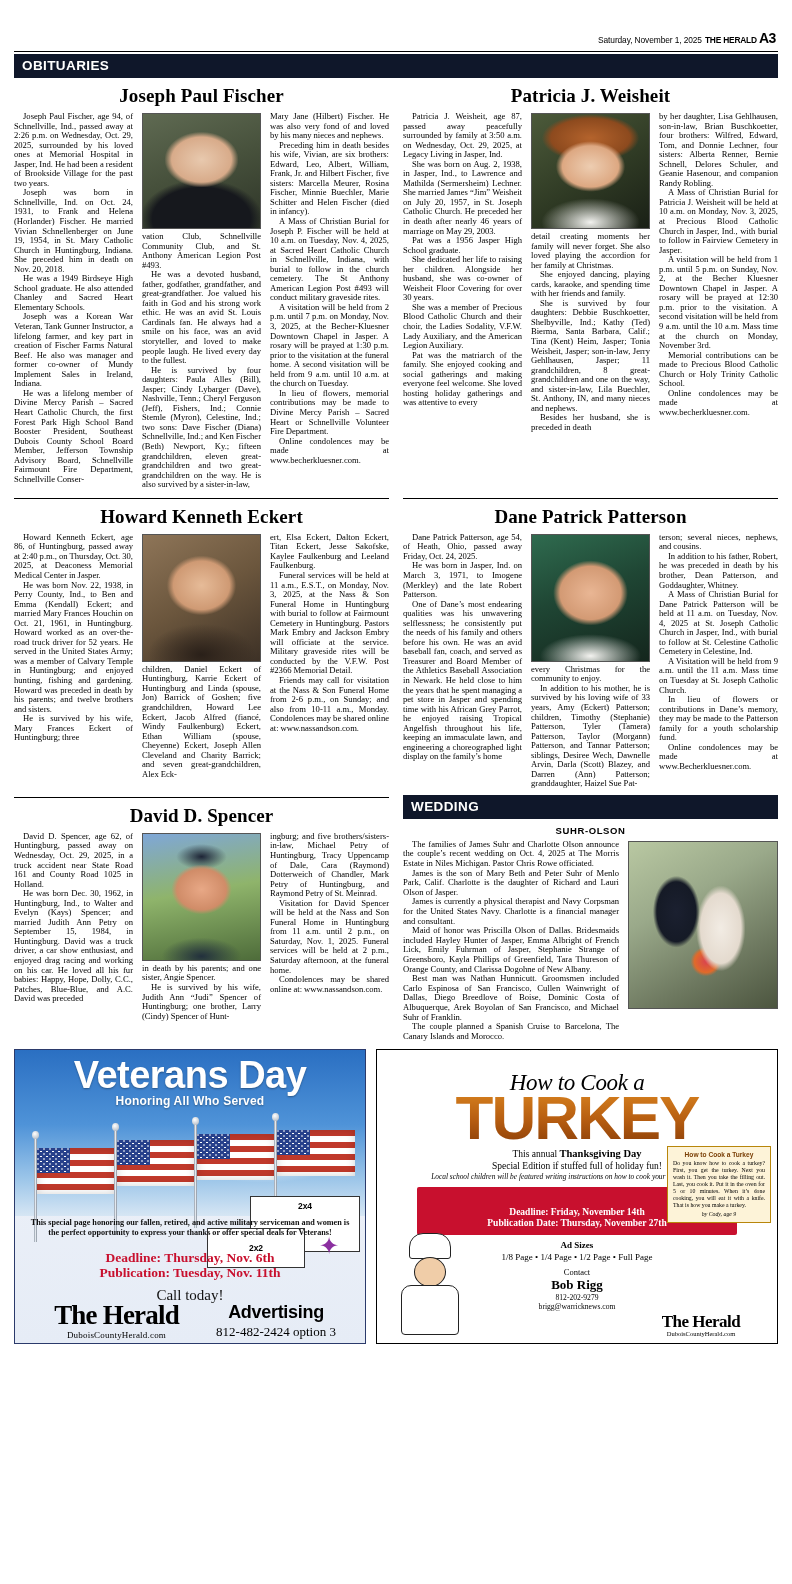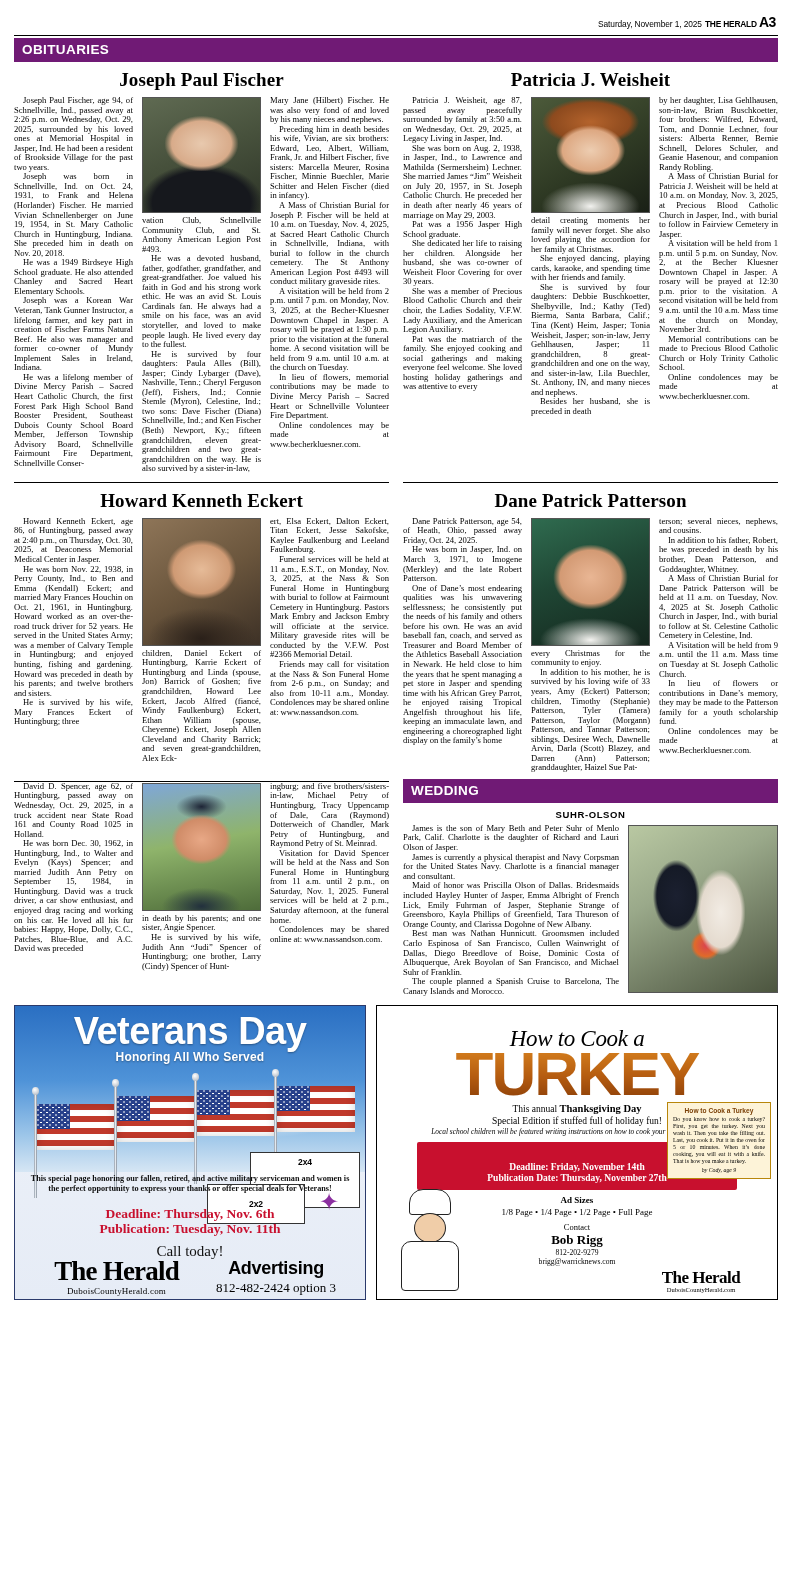--- a/index.html
+++ b/index.html
@@ -10,30 +10,30 @@
     font-family: "Liberation Serif", serif;
     color: #000;
     position: relative;
     overflow: hidden;
   }
   .page { width:792px; height:1584px; position:relative; padding: 0 14px; }
 
   
   .masthead {
     display:flex; justify-content:flex-end; align-items:baseline;
-    padding: 14px 2px 3px 0;
+    padding: 30px 2px 3px 0;
   }
   .mh-date { font-family:"Liberation Sans", sans-serif; font-size:8.4px; letter-spacing:-0.1px; }
   .mh-herald { font-family:"Liberation Sans", sans-serif; font-weight:bold; font-size:8.4px; margin-left:3px; letter-spacing:-0.2px;}
   .mh-page { font-family:"Liberation Sans", sans-serif; font-weight:bold; font-size:14px; margin-left:2px; letter-spacing:-0.4px;}
   .rule-thick { border-top: 1.6px solid #000; margin: 2px 0 0 0; }
 
   
   .banner {
-    background:#701a75; color:#fff;
+    background:#0f172a; color:#fff;
     font-family:"Liberation Sans", sans-serif;
     font-weight:bold; font-size:13.5px; letter-spacing:0.4px;
     padding: 4px 8px 5px 8px;
     margin-top: 2px;
   }
 
   
   .obit { position:relative; }
   .obit-title {
     text-align:center;
@@ -386,20 +386,21 @@
           <p>Online condolences may be made at www.Becherkluesner.com.</p>
         </div>
       </div>
     </div>
   </div>
 
   <div class="top-split" style="margin-top:2px">
 
     <div class="half obit">
       <div class="hr-sep"></div>
+      <div class="obit-title">David D. Spencer</div>
       <div class="cols3">
         <div class="col">
           <p>David D. Spencer, age 62, of Huntingburg, passed away on Wednesday, Oct. 29, 2025, in a truck accident near State Road 161 and County Road 1025 in Holland.</p>
           <p>He was born Dec. 30, 1962, in Huntingburg, Ind., to Walter and Evelyn (Kays) Spencer; and married Judith Ann Petry on September 15, 1984, in Huntingburg. David was a truck driver, a car show enthusiast, and enjoyed drag racing and working on his car. He loved all his fur babies: Happy, Hope, Dolly, C.C., Patches, Blue-Blue, and A.C. David was preceded</p>
         </div>
         <div class="col">
           <div class="photo ph ph-spencer" style="height:128px"></div>
           <p class="noindent">in death by his parents; and one sister, Angie Spencer.</p>
           <p>He is survived by his wife, Judith Ann “Judi” Spencer of Huntingburg; one brother, Larry (Cindy) Spencer of Hunt-</p>
         </div>
@@ -409,20 +410,21 @@
           <p>Condolences may be shared online at: www.nassandson.com.</p>
         </div>
       </div>
     </div>
 
     <div class="half">
       <div class="banner" style="margin-top:4px">WEDDING</div>
       <div class="wed-names">SUHR-OLSON</div>
       <div class="wed-body">
         <div class="wed-text">
+          <p>The families of James Suhr and Charlotte Olson announce the couple’s recent wedding on Oct. 4, 2025 at The Morris Estate in Niles Michigan. Pastor Chris Rowe officiated.</p>
           <p>James is the son of Mary Beth and Peter Suhr of Menlo Park, Calif. Charlotte is the daughter of Richard and Lauri Olson of Jasper.</p>
           <p>James is currently a physical therapist and Navy Corpsman for the United States Navy. Charlotte is a financial manager and consultant.</p>
           <p>Maid of honor was Priscilla Olson of Dallas. Bridesmaids included Hayley Hunter of Jasper, Emma Albright of French Lick, Emily Fuhrman of Jasper, Stephanie Strange of Greensboro, Kayla Phillips of Greenfield, Tara Thureson of Orange County, and Clarissa Dogohne of New Albany.</p>
           <p>Best man was Nathan Hunnicutt. Groomsmen included Carlo Espinosa of San Francisco, Cullen Wainwright of Dallas, Diego Breedlove of Boise, Dominic Costa of Albuquerque, Arek Boyolan of San Francisco, and Michael Suhr of Franklin.</p>
           <p>The couple planned a Spanish Cruise to Barcelona, The Canary Islands and Morocco.</p>
         </div>
         <div class="wed-photo-wrap">
           <div class="photo ph ph-wedding" style="height:168px"></div>
         </div>
       </div>

